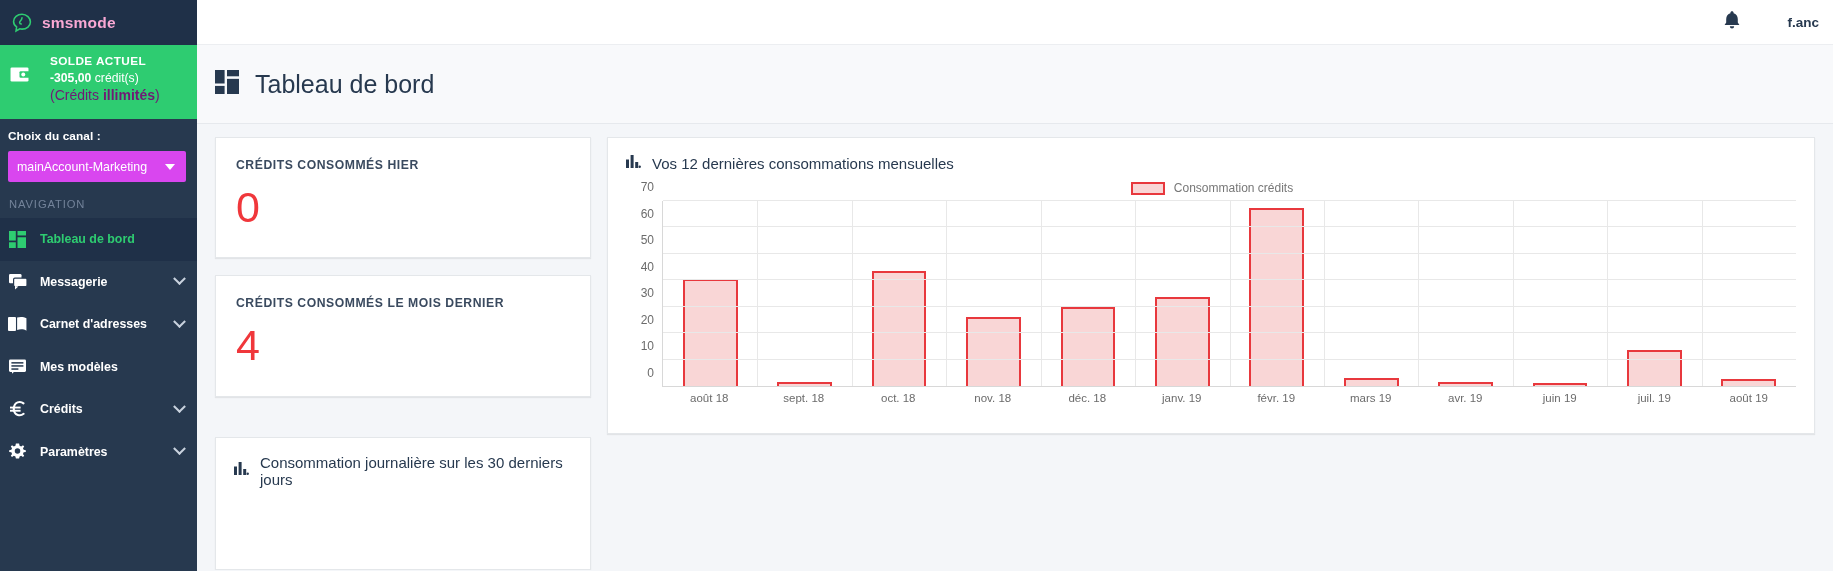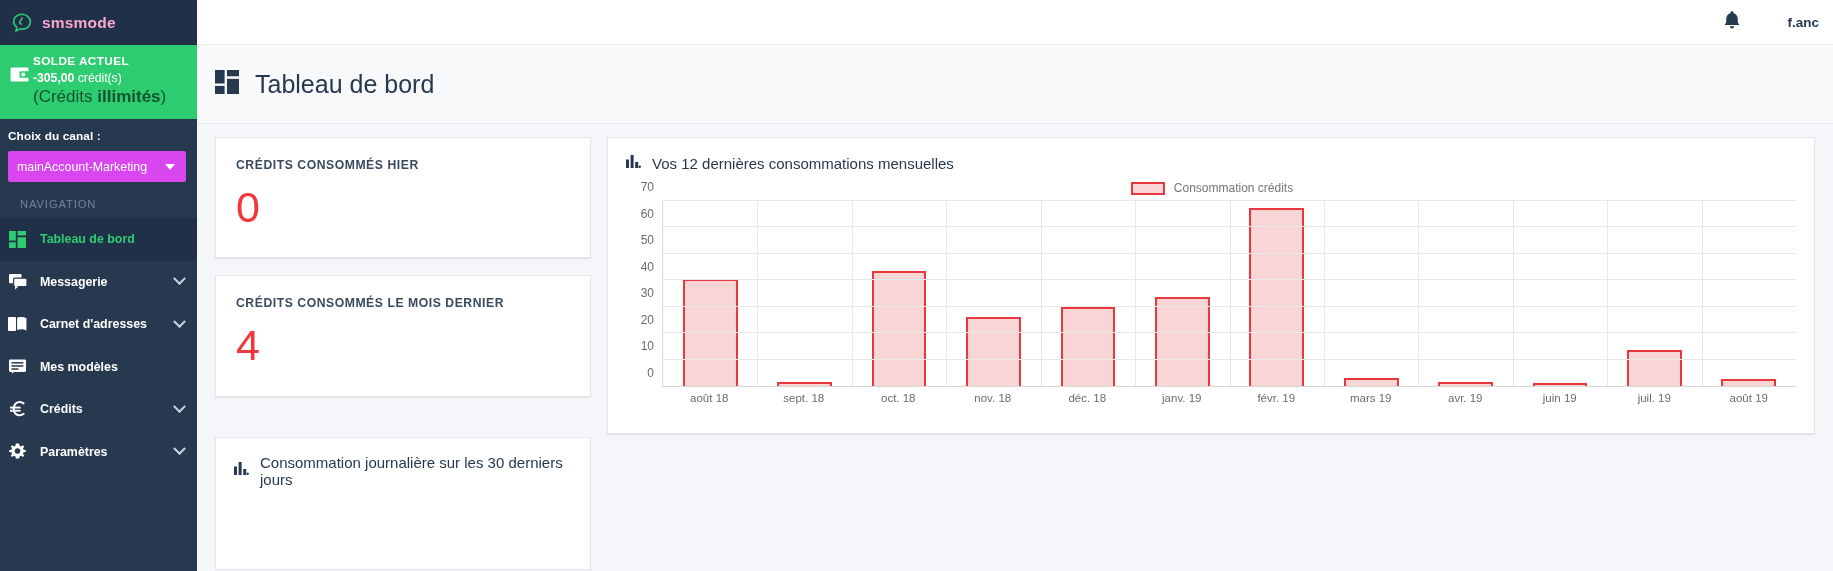--- a/index.html
+++ b/index.html
@@ -23,32 +23,32 @@
     display: flex; align-items: center; gap: 9px;
     padding-left: 11px;
   }
   .brand-mark { width: 22px; height: 22px; position: relative; }
   .brand-name {
     color: #f9a8d4; font-size: 15.5px; font-weight: bold;
     letter-spacing: .2px;
   }
   .balance {
     background: #2ecc71; padding: 9px 10px 10px 10px;
-    display: flex; align-items: flex-start; gap: 4px;
+    display: flex; align-items: flex-start; gap: 21px;
     min-height: 74px;
   }
   .wallet-icon { margin-top: 12px; flex: 0 0 auto; }
   .balance-lines { line-height: 1.32; }
   .balance-title {
     color: #ffffff; font-size: 11.8px; font-weight: bold;
     letter-spacing: .4px;
   }
   .balance-amount { color: #ffffff; font-size: 12.2px; }
   .balance-amount b { font-weight: bold; }
-  .balance-sub { color: #14532d; font-size: 17px; }
+  .balance-sub { color: #701a75; font-size: 14px; }
   .balance-sub b { font-weight: bold; }
 
   .channel-block { padding: 10px 10px 12px 8px; }
   .channel-label {
     color: #ffffff; font-size: 11.8px; font-weight: bold;
     margin-bottom: 8px; letter-spacing: .1px;
   }
   .channel-select {
     background: #d946ef; border: none; border-radius: 2px;
     height: 31px; width: 178px;
@@ -57,21 +57,21 @@
     color: #ffffff; font-size: 12.4px;
   }
   .caret-down {
     width: 0; height: 0;
     border-left: 5px solid transparent;
     border-right: 5px solid transparent;
     border-top: 6px solid #ffffff;
   }
   .nav-heading {
     color: #73839a; font-size: 11.2px; letter-spacing: .9px;
-    padding: 4px 0 8px 20px;
+    padding: 4px 0 8px 9px;
   }
   .nav-list { display: flex; flex-direction: column; }
   .nav-item {
     height: 42.5px; display: flex; align-items: center;
     padding-left: 8px; padding-right: 13px;
     color: #ffffff; font-size: 12.4px; font-weight: bold;
     gap: 13px; position: relative;
   }
   .nav-item .nav-ico {
     width: 19px; display: flex; align-items: center; justify-content: center;

